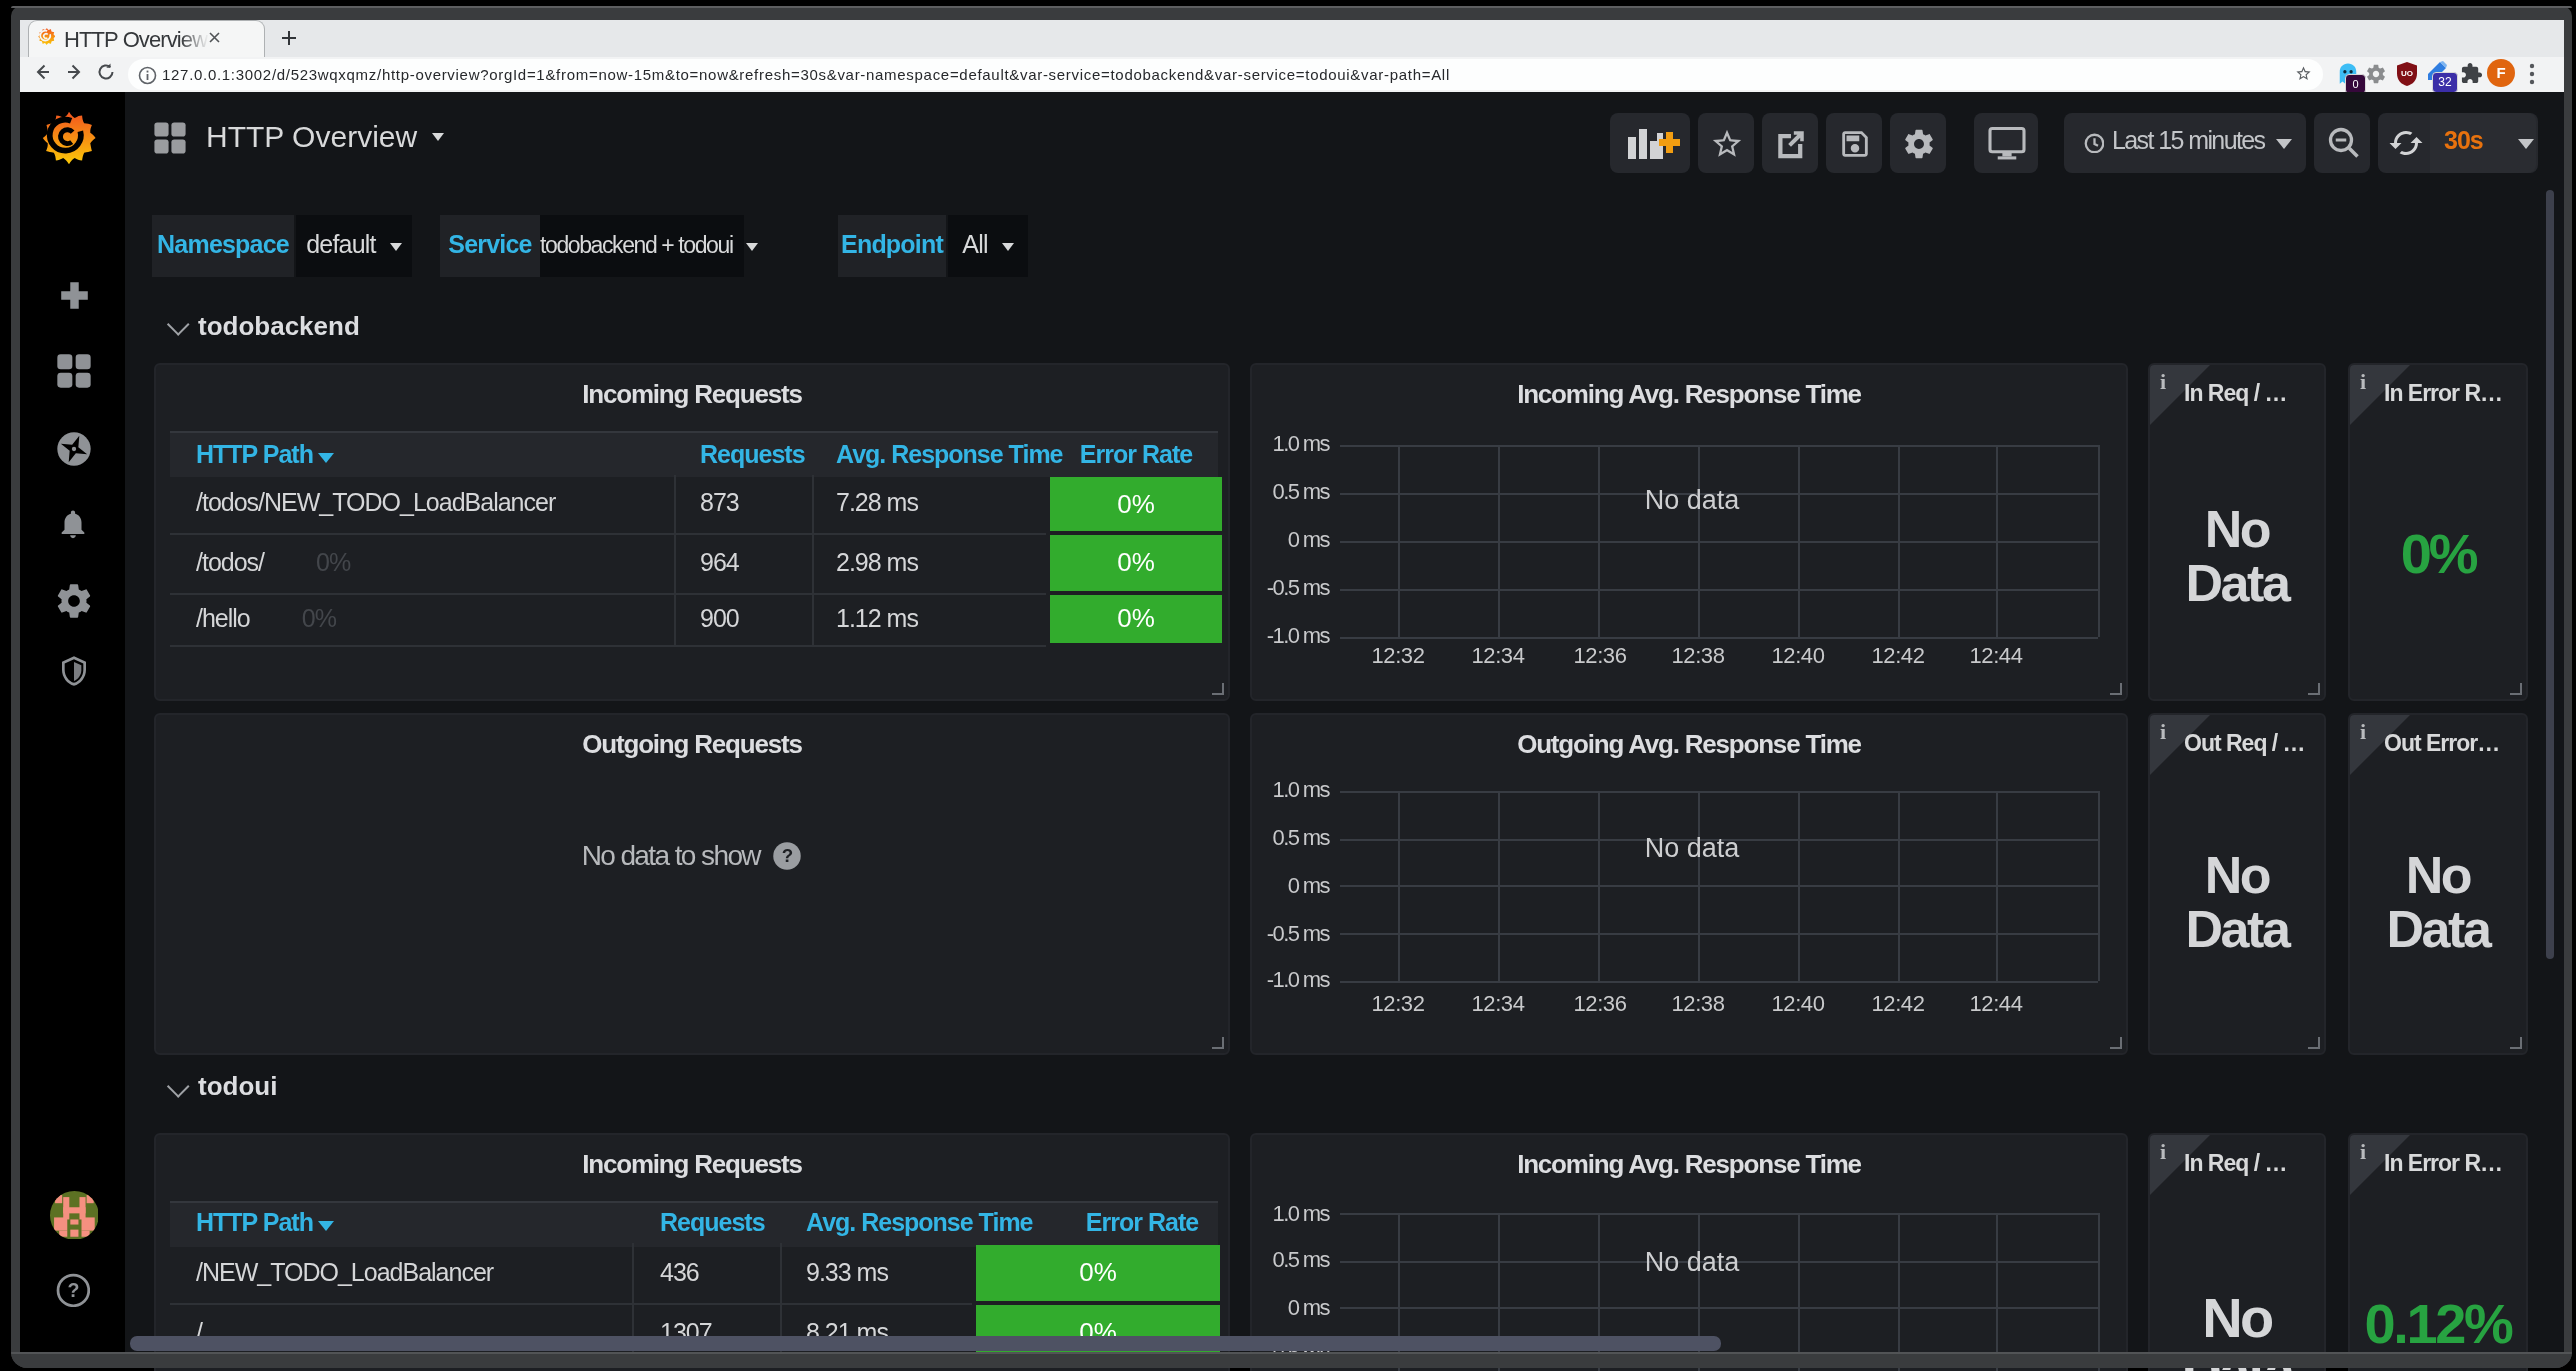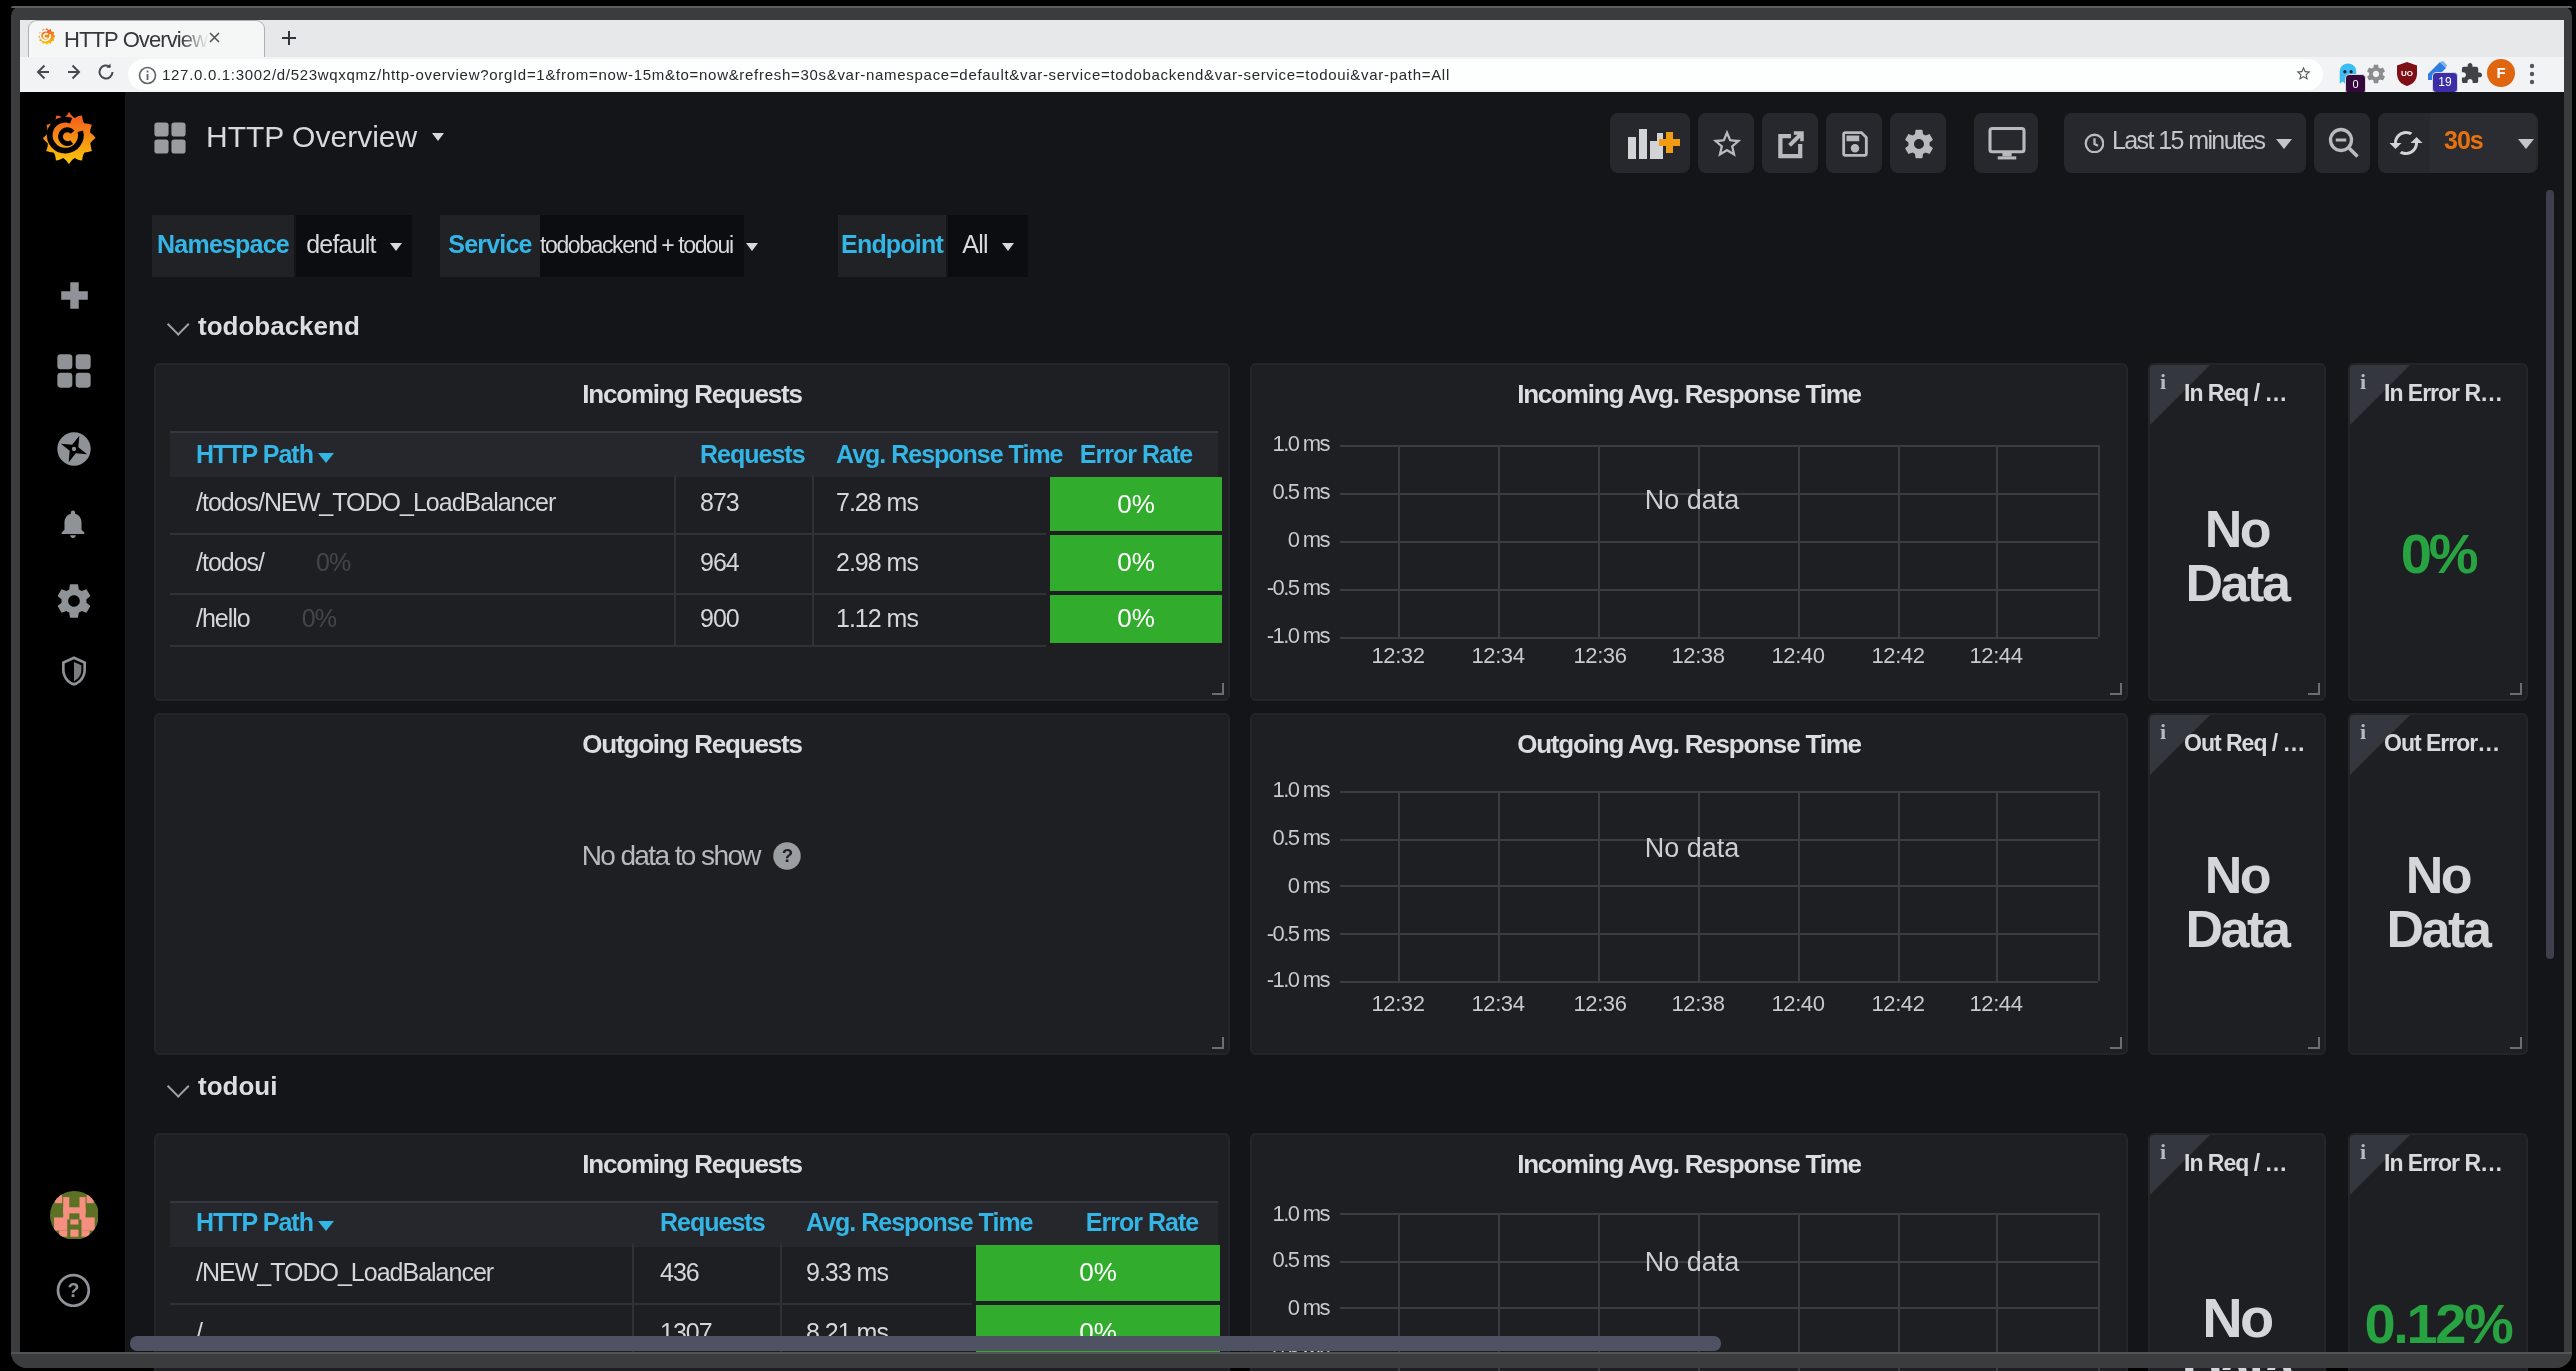--- a/index.html
+++ b/index.html
@@ -83,21 +83,21 @@
     <path d="M19.43 12.98c.04-.32.07-.64.07-.98s-.03-.66-.07-.98l2.11-1.65c.19-.15.24-.42.12-.64l-2-3.46c-.12-.22-.39-.3-.61-.22l-2.49 1c-.52-.4-1.08-.73-1.69-.98l-.38-2.65C14.46 2.18 14.25 2 14 2h-4c-.25 0-.46.18-.49.42l-.38 2.65c-.61.25-1.17.59-1.69.98l-2.49-1c-.23-.09-.49 0-.61.22l-2 3.46c-.13.22-.07.49.12.64l2.11 1.65c-.04.32-.07.65-.07.98s.03.66.07.98l-2.11 1.65c-.19.15-.24.42-.12.64l2 3.46c.12.22.39.3.61.22l2.49-1c.52.4 1.08.73 1.69.98l.38 2.65c.03.24.24.42.49.42h4c.25 0 .46-.18.49-.42l.38-2.65c.61-.25 1.17-.59 1.69-.98l2.49 1c.23.09.49 0 .61-.22l2-3.46c.12-.22.07-.49-.12-.64l-2.11-1.65zM12 15.5c-1.93 0-3.5-1.57-3.5-3.5s1.57-3.5 3.5-3.5 3.5 1.57 3.5 3.5-1.57 3.5-3.5 3.5z" fill="#8a8c8e"></path>
   </svg>
 <svg class="a" style="left:2396px;top:61px" width="22" height="26" viewBox="0 0 22 26">
     <path d="M11 1L1 4.5v8C1 19 5.3 23.6 11 25c5.7-1.4 10-6 10-12.5v-8L11 1z" fill="#800f15"></path>
     <text x="11" y="15" font-size="8" fill="#fff" text-anchor="middle" font-weight="bold">UO</text>
   </svg>
 <svg class="a" style="left:2426px;top:60px" width="26" height="22" viewBox="0 0 26 22">
     <path d="M2 14L14 2l6 6-12 12H2z" fill="#2f7de0"></path>
     <path d="M14 2l3-1 4 4-1 3z" fill="#7db4f0"></path>
   </svg>
-<div class="a" style="left:2432px;top:72px;width:24px;height:19px;background:#3b2ea8;border-radius:4px;border:1px solid #d9d9d9;color:#fff;font-size:12px;text-align:center;line-height:19px;">19</div>
+<div class="a" style="left:2432px;top:72px;width:24px;height:19px;background:#3b2ea8;border-radius:4px;border:1px solid #d9d9d9;color:#fff;font-size:12px;text-align:center;line-height:19px;">32</div>
 <svg class="a" style="left:2460px;top:62px" width="23" height="23" viewBox="0 0 24 24">
     <path d="M20.5 11H19V7c0-1.1-.9-2-2-2h-4V3.5C13 2.12 11.88 1 10.5 1S8 2.12 8 3.5V5H4c-1.1 0-1.99.9-1.99 2v3.8H3.5c1.49 0 2.7 1.21 2.7 2.7s-1.21 2.7-2.7 2.7H2V20c0 1.1.9 2 2 2h3.8v-1.5c0-1.49 1.21-2.7 2.7-2.7 1.49 0 2.7 1.21 2.7 2.7V22H17c1.1 0 2-.9 2-2v-4h1.5c1.38 0 2.5-1.12 2.5-2.5S21.88 11 20.5 11z" fill="#3f4246"></path>
   </svg>
 <div class="a" style="left:2487px;top:59px;width:28px;height:28px;background:#e0650f;border-radius:50%;color:#fff;font-size:15px;font-weight:700;text-align:center;line-height:28px;">F</div>
 <svg class="a" style="left:2528px;top:63px" width="8" height="22" viewBox="0 0 8 22">
     <circle cx="4" cy="3" r="2.2" fill="#54575b"></circle>
     <circle cx="4" cy="11" r="2.2" fill="#54575b"></circle>
     <circle cx="4" cy="19" r="2.2" fill="#54575b"></circle>
   </svg>
 <svg class="a" style="left:38px;top:27px" width="17" height="19" viewBox="0 0 64 70">

